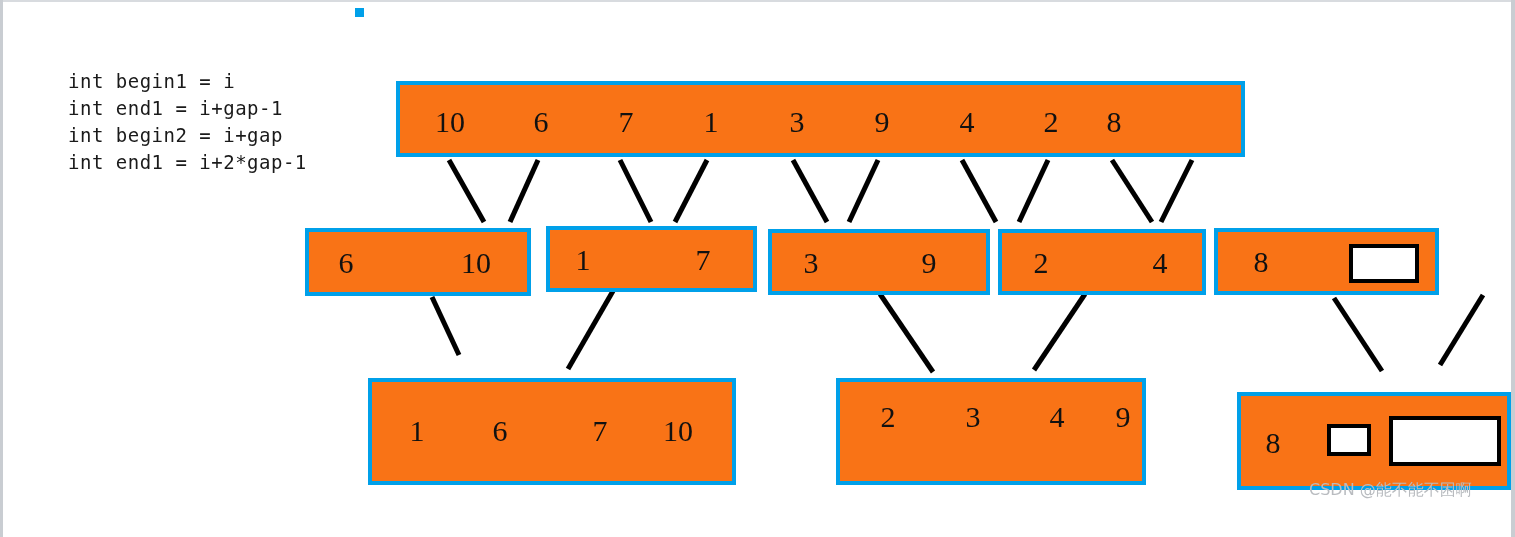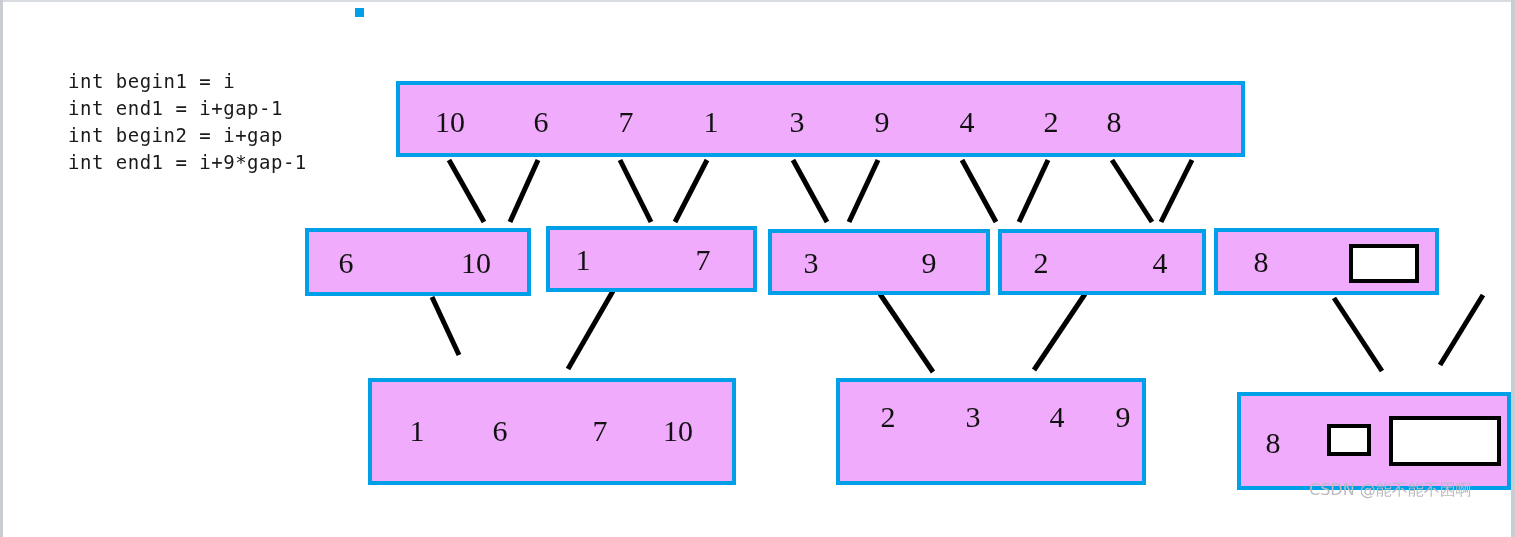--- a/index.html
+++ b/index.html
@@ -53,21 +53,21 @@
     color: #1a1a1a;
     white-space: pre;
     letter-spacing: 0.5px;
   }
 
   
   .arr-box {
     position: absolute;
     box-sizing: border-box;
     border: 4px solid #00a0e9;
-    background: #f0abfc;
+    background: #f97316;
   }
   .arr-cell {
     position: absolute;
     font-family: "Liberation Serif", "DejaVu Serif", serif;
     font-size: 30px;
     color: #111111;
     text-align: center;
     transform: translateX(-50%);
     white-space: nowrap;
   }
@@ -105,21 +105,21 @@
 
   <div class="edge-top"></div>
   <div class="edge-left"></div>
   <div class="edge-right"></div>
 
   <div class="marker-dot" style="left:355px; top:8px;"></div>
 
   <div class="code-block" style="left:68px; top:68px;">int begin1 = i
 int end1 = i+gap-1
 int begin2 = i+gap
-int end1 = i+9*gap-1</div>
+int end1 = i+2*gap-1</div>
 
   <svg class="lines" viewBox="0 0 1515 537" xmlns="http://www.w3.org/2000/svg">
     <g stroke="#000000" stroke-width="5" stroke-linecap="butt">
 
       <line x1="449" y1="160" x2="484" y2="222"></line>
       <line x1="538" y1="160" x2="510" y2="222"></line>
 
       <line x1="620" y1="160" x2="651" y2="222"></line>
       <line x1="707" y1="160" x2="675" y2="222"></line>
 

